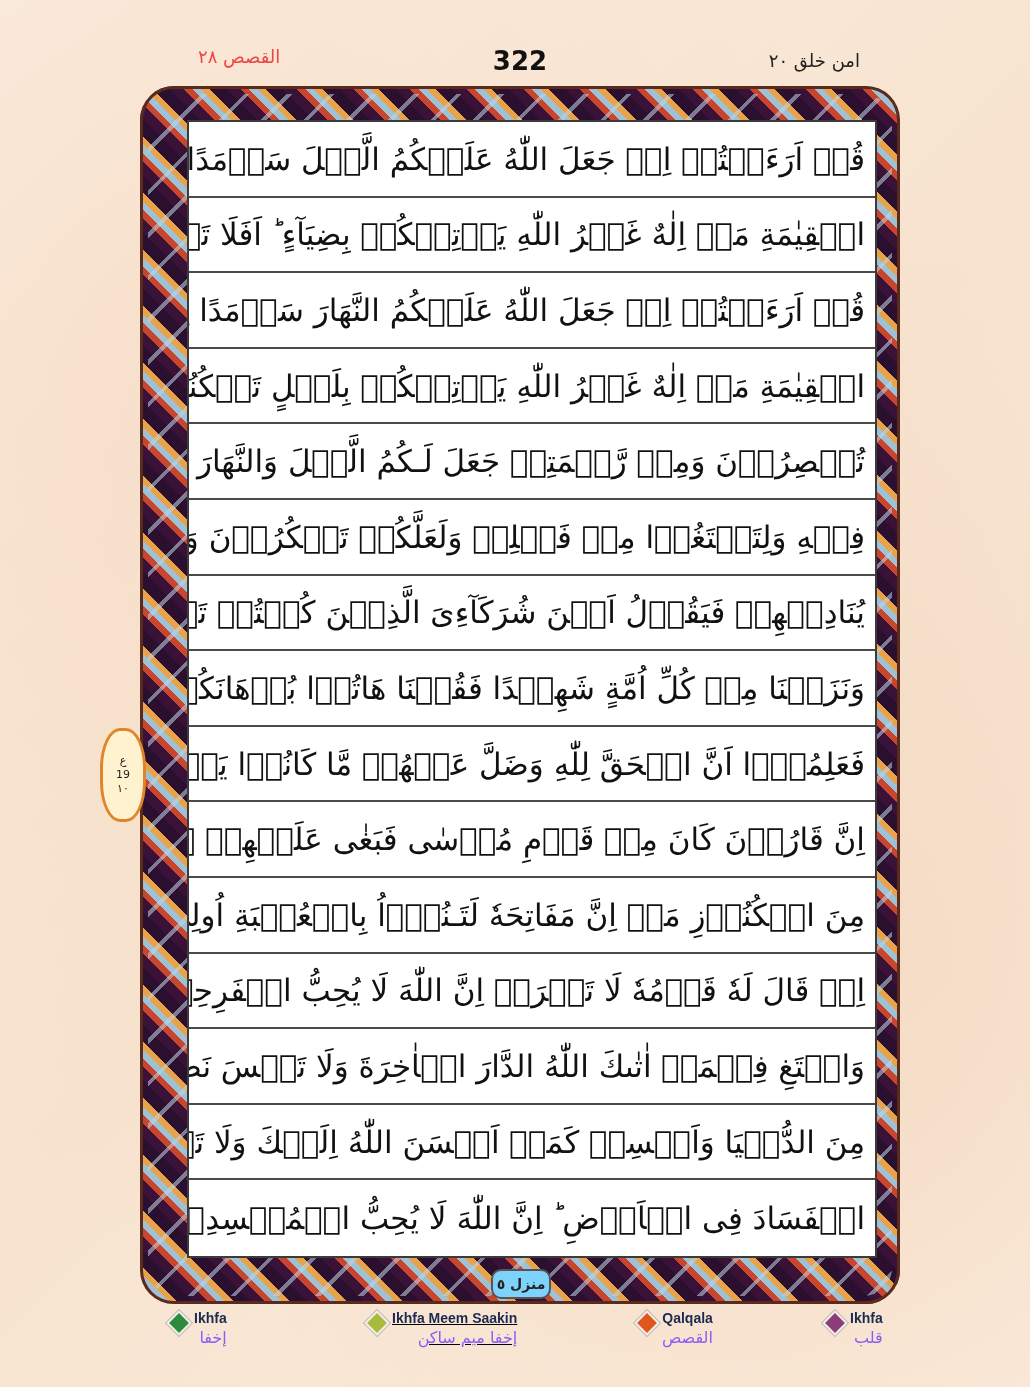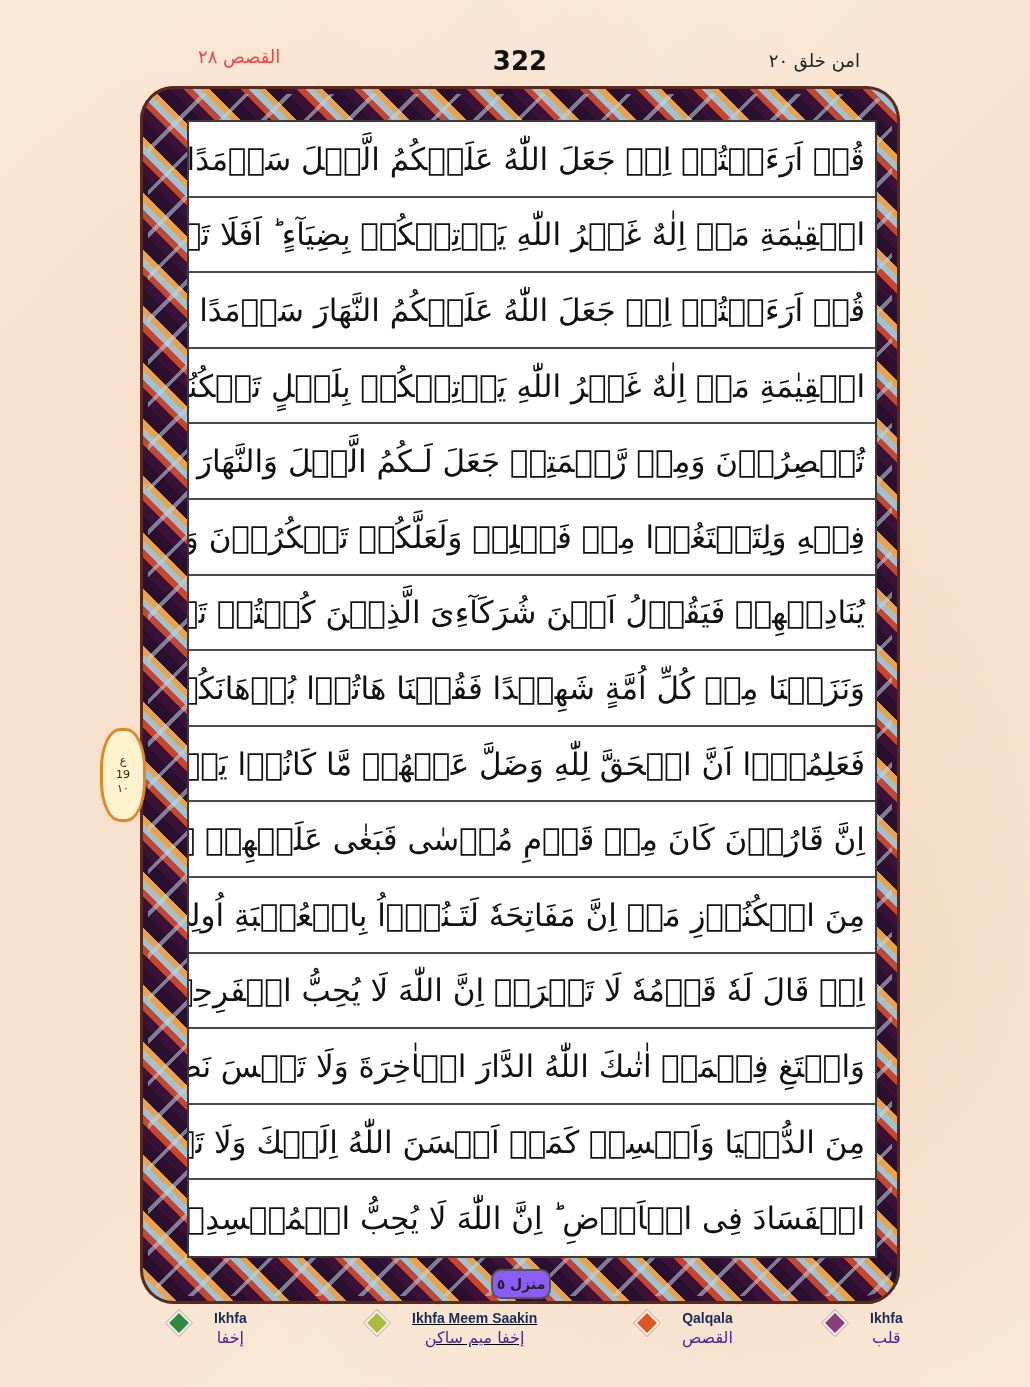--- a/index.html
+++ b/index.html
@@ -42,33 +42,33 @@
   .line span.word { display:inline-block; }
 
   .ruku {
     position:absolute; left:100px; top:728px; width:40px; height:88px;
     background:#fff3cf; border:3px solid #e0862a; border-radius:20px 20px 20px 20px / 40px 40px 40px 40px;
     display:flex; flex-direction:column; align-items:center; justify-content:center;
     font-size:11px; color:#222; line-height:1.3;
   }
   .manzil {
     position:absolute; left:491px; top:1269px; width:56px; height:26px;
-    background:#8b5cf6; border:2px solid #555; border-radius:10px;
+    background:#7dd3fc; border:2px solid #555; border-radius:10px;
     display:flex; align-items:center; justify-content:center; font-size:14px; color:#222; font-weight:bold;
   }
 
   .legend { position:absolute; top:1310px; left:0; width:1030px; height:60px; }
   .legend-item { position:absolute; top:0; display:flex; align-items:flex-start; }
   .diamond {
     width:14px; height:14px; transform:rotate(45deg); margin:6px 8px 0 0;
     box-shadow:0 0 0 2px #f7efe3, 0 0 0 3px #bbb;
   }
   .legend-label-en { font-family:"Liberation Sans", sans-serif; font-weight:bold; font-size:14px; color:#1b2a52; line-height:16px; }
-  .legend-label-ar { font-size:16px; color:#4c1d95; direction:rtl; margin-top:2px; }
-  .legend-text { display:flex; flex-direction:column; align-items:center;margin-left:20px; }
+  .legend-label-ar { font-size:16px; color:#8b5cf6; direction:rtl; margin-top:2px; }
+  .legend-text { display:flex; flex-direction:column; align-items:flex-end; }
 </style>
 </head>
 <body>
 
 <div class="header">
   <span class="left">القصص ٢٨</span>
   <span class="center">322</span>
   <span class="right">امن خلق ٢٠</span>
 </div>
 

